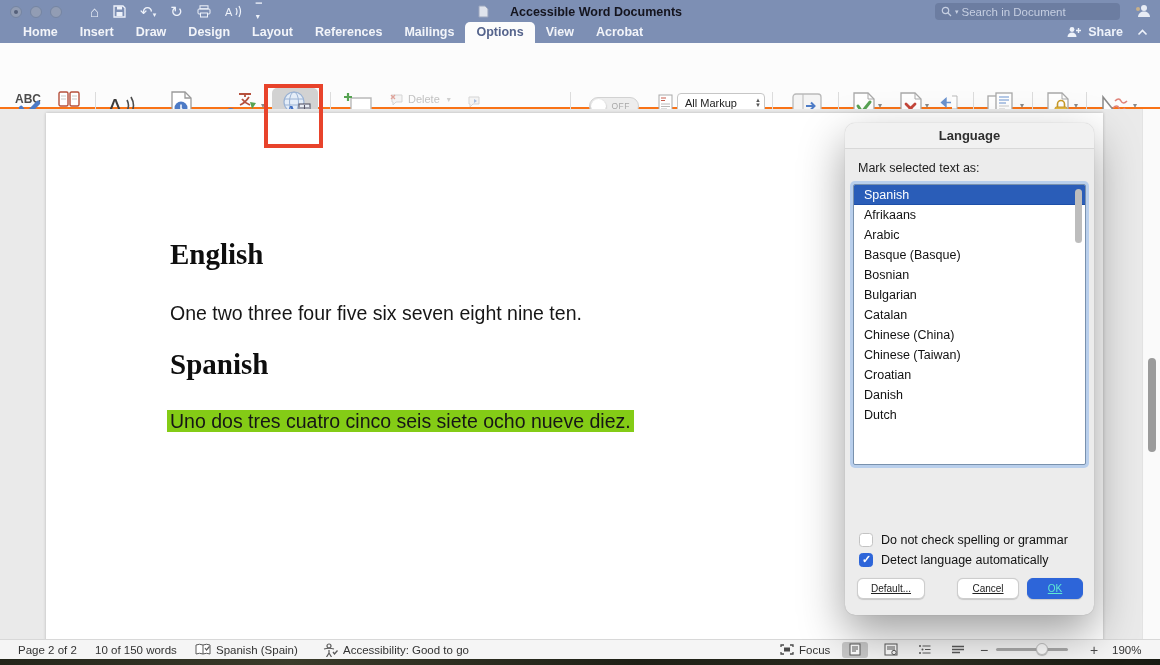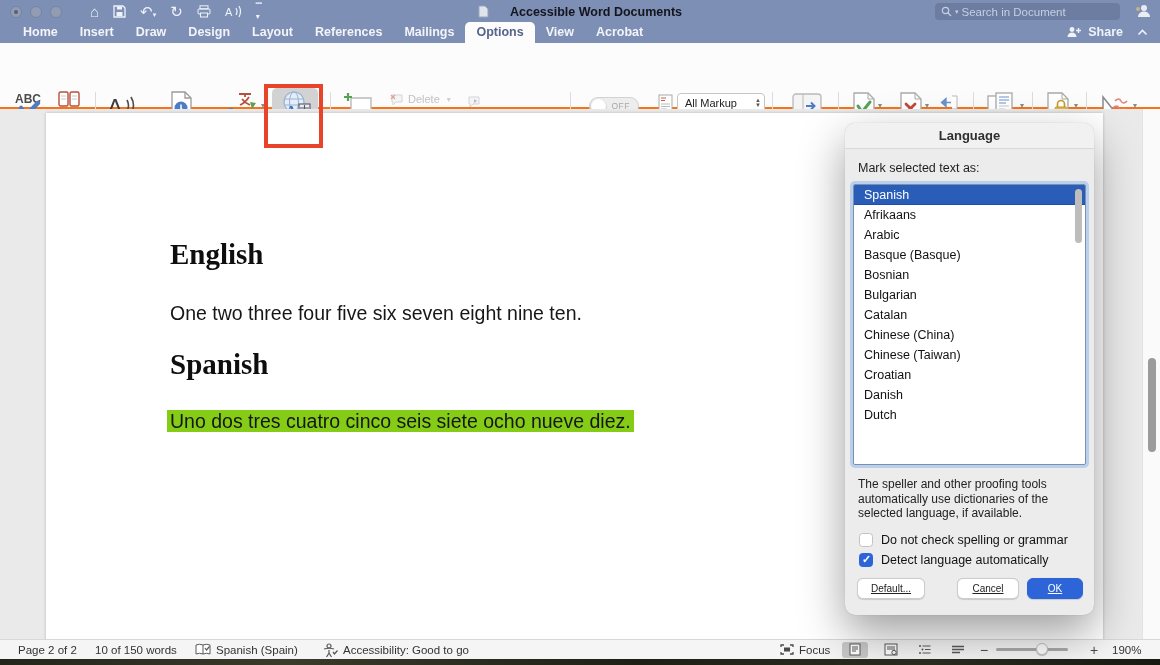--- a/index.html
+++ b/index.html
@@ -57,21 +57,21 @@
   .listbox { position:absolute; left:8px; top:61px; width:233px; height:281px; background:#fff; border:1px solid #7991ad; box-shadow:0 0 0 3px #b9cfec; border-radius:2px; overflow:hidden; }
   .lang-item { height:20px; line-height:20px; padding-left:10px; font-size:12.5px; color:#111; }
   .lang-item.selected { background:#2a5db8; color:#fff; border-bottom:1px solid #1d4fa8; }
   .list-thumb { position:absolute; right:3px; top:5px; width:7px; height:54px; background:#bdbdbd; border-radius:3.5px; }
   .dlg-desc { position:absolute; left:13px; top:354px; width:224px; font-size:12px; line-height:14.5px; color:#222; }
   .chk-row { position:absolute; left:14px; display:flex; align-items:center; gap:8px; font-size:12.5px; color:#111; }
   .chk { width:14px; height:14px; border-radius:3.5px; background:#fff; border:1px solid #c3c3c3; position:relative; flex:none; }
   .chk.checked { background:#2d65d9; border-color:#2d65d9; }
   .chk.checked::after { content:"✓"; position:absolute; left:2px; top:-1px; color:#fff; font-size:11px; font-weight:bold; }
   .dlg-btn { position:absolute; top:455px; height:21px; border-radius:6px; background:#fff; border:1px solid #cdcdcd; box-shadow:0 .5px 1px rgba(0,0,0,.15); font-size:10px; color:#222; display:flex; align-items:center; justify-content:center;text-decoration:underline; }
-  .dlg-btn.primary { background:#2d65d9; border-color:#2d65d9; color:#ffffff; }
+  .dlg-btn.primary { background:#2d65d9; border-color:#2d65d9; color:#5eead4; }
 
   
   .statusbar { position:absolute; left:0; top:639px; width:100%; height:20px; background:#f5f5f5; border-top:1px solid #d8d8d8; font-size:11.5px; color:#333; }
   .sb { position:absolute; top:0; height:19px; display:flex; align-items:center; gap:5px; white-space:nowrap; }
   .viewbtn { width:26px; height:16px; border-radius:3px; display:flex; align-items:center; justify-content:center; }
   .viewbtn.active { background:#c8c8c8; }
   .slider-track { width:72px; height:3px; border-radius:2px; background:#a9a9a9; position:relative; }
   .slider-knob { position:absolute; left:40px; top:-5px; width:12px; height:12px; border-radius:50%; background:#fdfdfd; border:1px solid #c2c2c2; box-shadow:0 1px 1px rgba(0,0,0,.25); }
 
   .desktop-strip { position:absolute; left:0; top:659px; width:100%; height:6px; background:linear-gradient(90deg,#23251a,#3a3b2a 25%,#1e2016 55%,#2c2d20 80%,#181a12); }
@@ -417,21 +417,20 @@
           <div class="lang-item">Bosnian</div>
           <div class="lang-item">Bulgarian</div>
           <div class="lang-item">Catalan</div>
           <div class="lang-item">Chinese (China)</div>
           <div class="lang-item">Chinese (Taiwan)</div>
           <div class="lang-item">Croatian</div>
           <div class="lang-item">Danish</div>
           <div class="lang-item">Dutch</div>
         </div>
       <div class="list-thumb" style="right:12px;top:66px;"></div>
-      <div class="dlg-desc">The speller and other proofing tools automatically use dictionaries of the selected language, if available.</div>
       <div class="chk-row" style="top:410px;">
         <span class="chk"></span>
         <span>Do not check spelling or grammar</span>
       </div>
       <div class="chk-row" style="top:430px;">
         <span class="chk checked" id="detect-chk"></span>
         <span>Detect language automatically</span>
       </div>
       <div class="dlg-btn" style="left:12px;width:68px;">Default...</div>
       <div class="dlg-btn" style="left:112px;width:62px;">Cancel</div>

